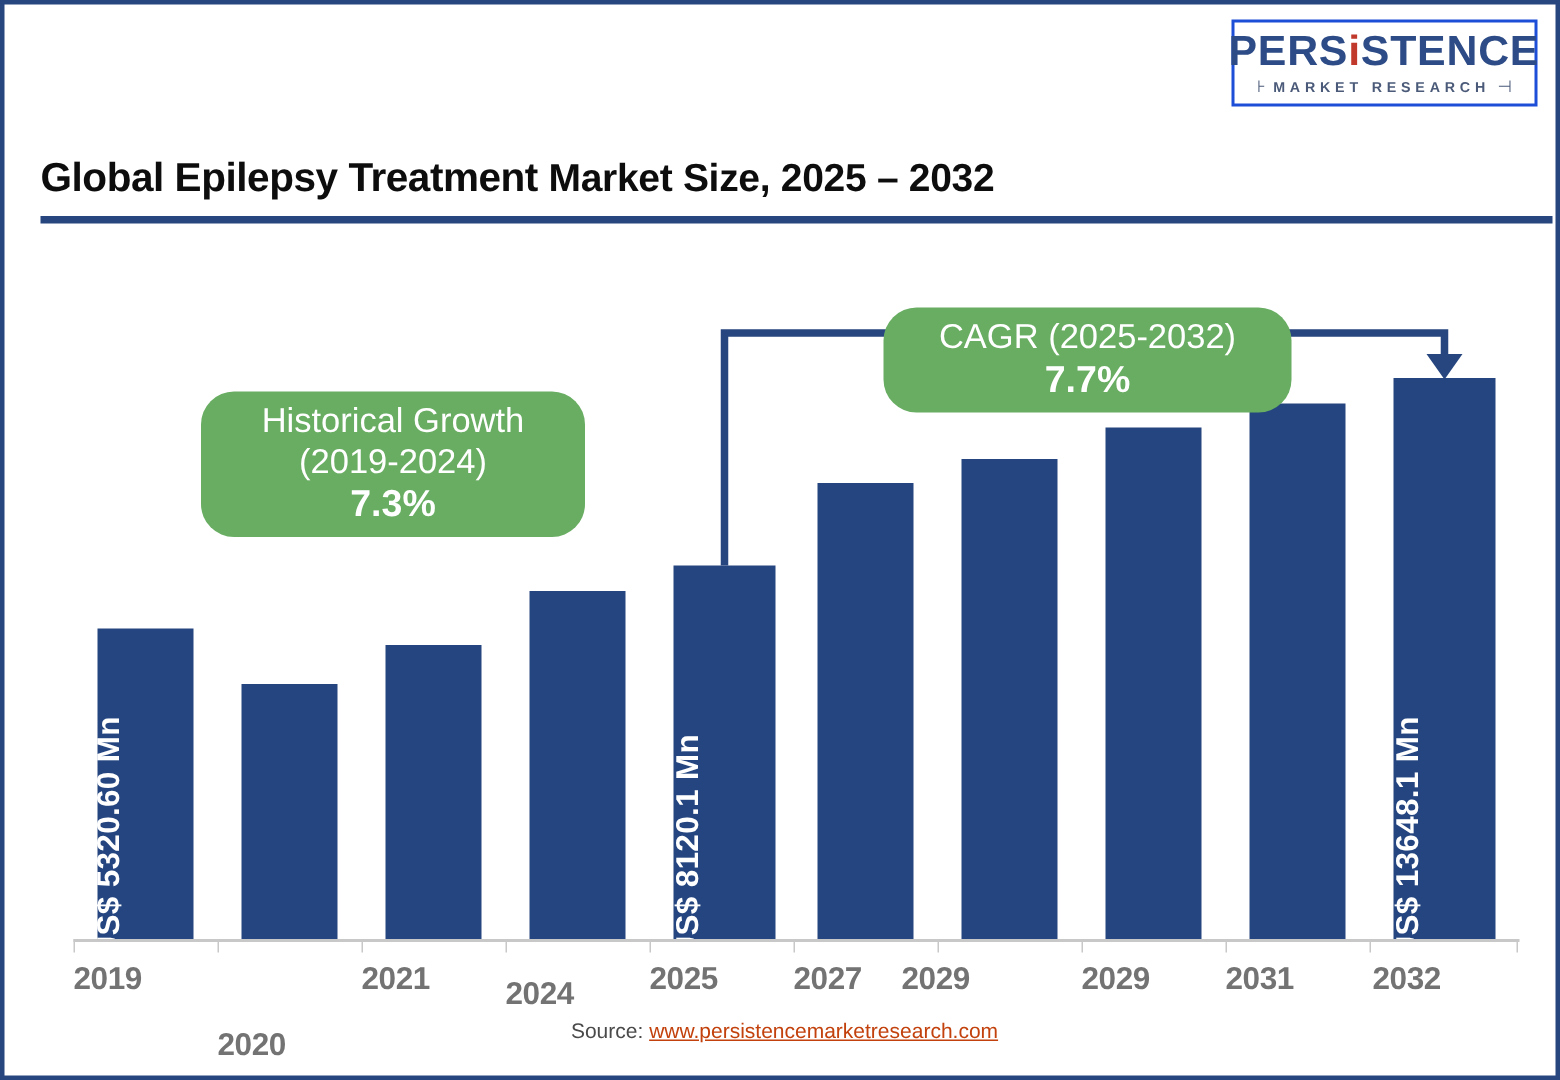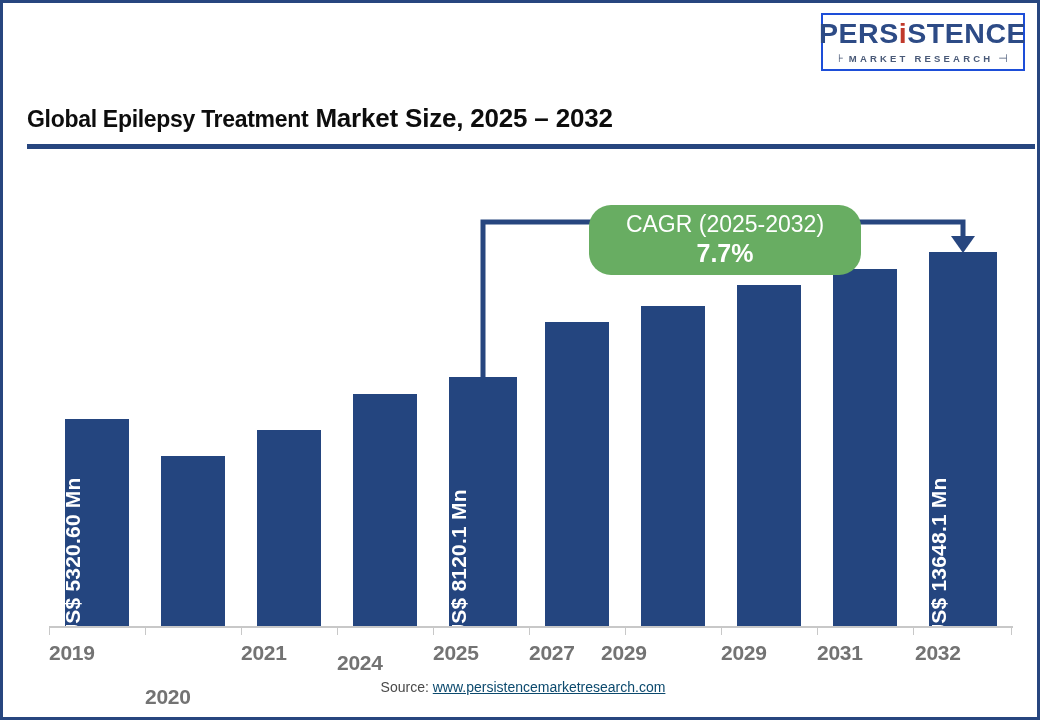--- a/index.html
+++ b/index.html
@@ -74,21 +74,21 @@
     position: absolute;
     left: 24px;
     top: 100px;
     width: 1008px;
   }
   #title-line {
     white-space: nowrap;
     color: #0d0d0d;
   }
   #title-main {
-    font-size: 23px;
+    font-size: 27px;
     font-weight: 700;
     letter-spacing: -0.3px;
   }
   #title-sub {
     font-size: 26px;
     font-weight: 700;
     letter-spacing: -0.2px;
   }
   #title-rule {
     position: absolute;
@@ -198,21 +198,21 @@
   #source {
     position: absolute;
     left: 0px;
     top: 676px;
     width: 1040px;
     text-align: center;
     font-size: 14px;
     color: #4a4a4a;
   }
   #source-link {
-    color: #0c4a6e;
+    color: #c2410c;
     text-decoration: underline;
   }
 </style>
 </head>
 <body>
 
 <div id="page">
 
   <div id="logo">
     <div id="logo-word"><span>PERS</span><span class="red-i">i</span><span>STENCE</span></div>
@@ -268,20 +268,25 @@
     <div class="x-label" style="left:718px;">2029</div>
     <div class="x-label" style="left:814px;">2031</div>
     <div class="x-label" style="left:912px;">2032</div>
   </div>
 
   <svg id="connector" viewBox="0 0 1040 720" width="1040" height="720">
     <path d="M 480 374 L 480 219 L 960 219 L 960 233" fill="none" stroke="#27467f" stroke-width="5"></path>
     <polygon points="948,233 972,233 960,250" fill="#27467f"></polygon>
   </svg>
 
+  <div class="callout" id="callout-hist">
+    <div class="c-line">Historical Growth</div>
+    <div class="c-line">(2019-2024)</div>
+    <div class="c-val">7.3%</div>
+  </div>
 
   <div class="callout" id="callout-cagr">
     <div class="c-line">CAGR (2025-2032)</div>
     <div class="c-val">7.7%</div>
   </div>
 
   <div id="source"><span>Source: </span><span id="source-link">www.persistencemarketresearch.com</span></div>
 
 </div>
 

